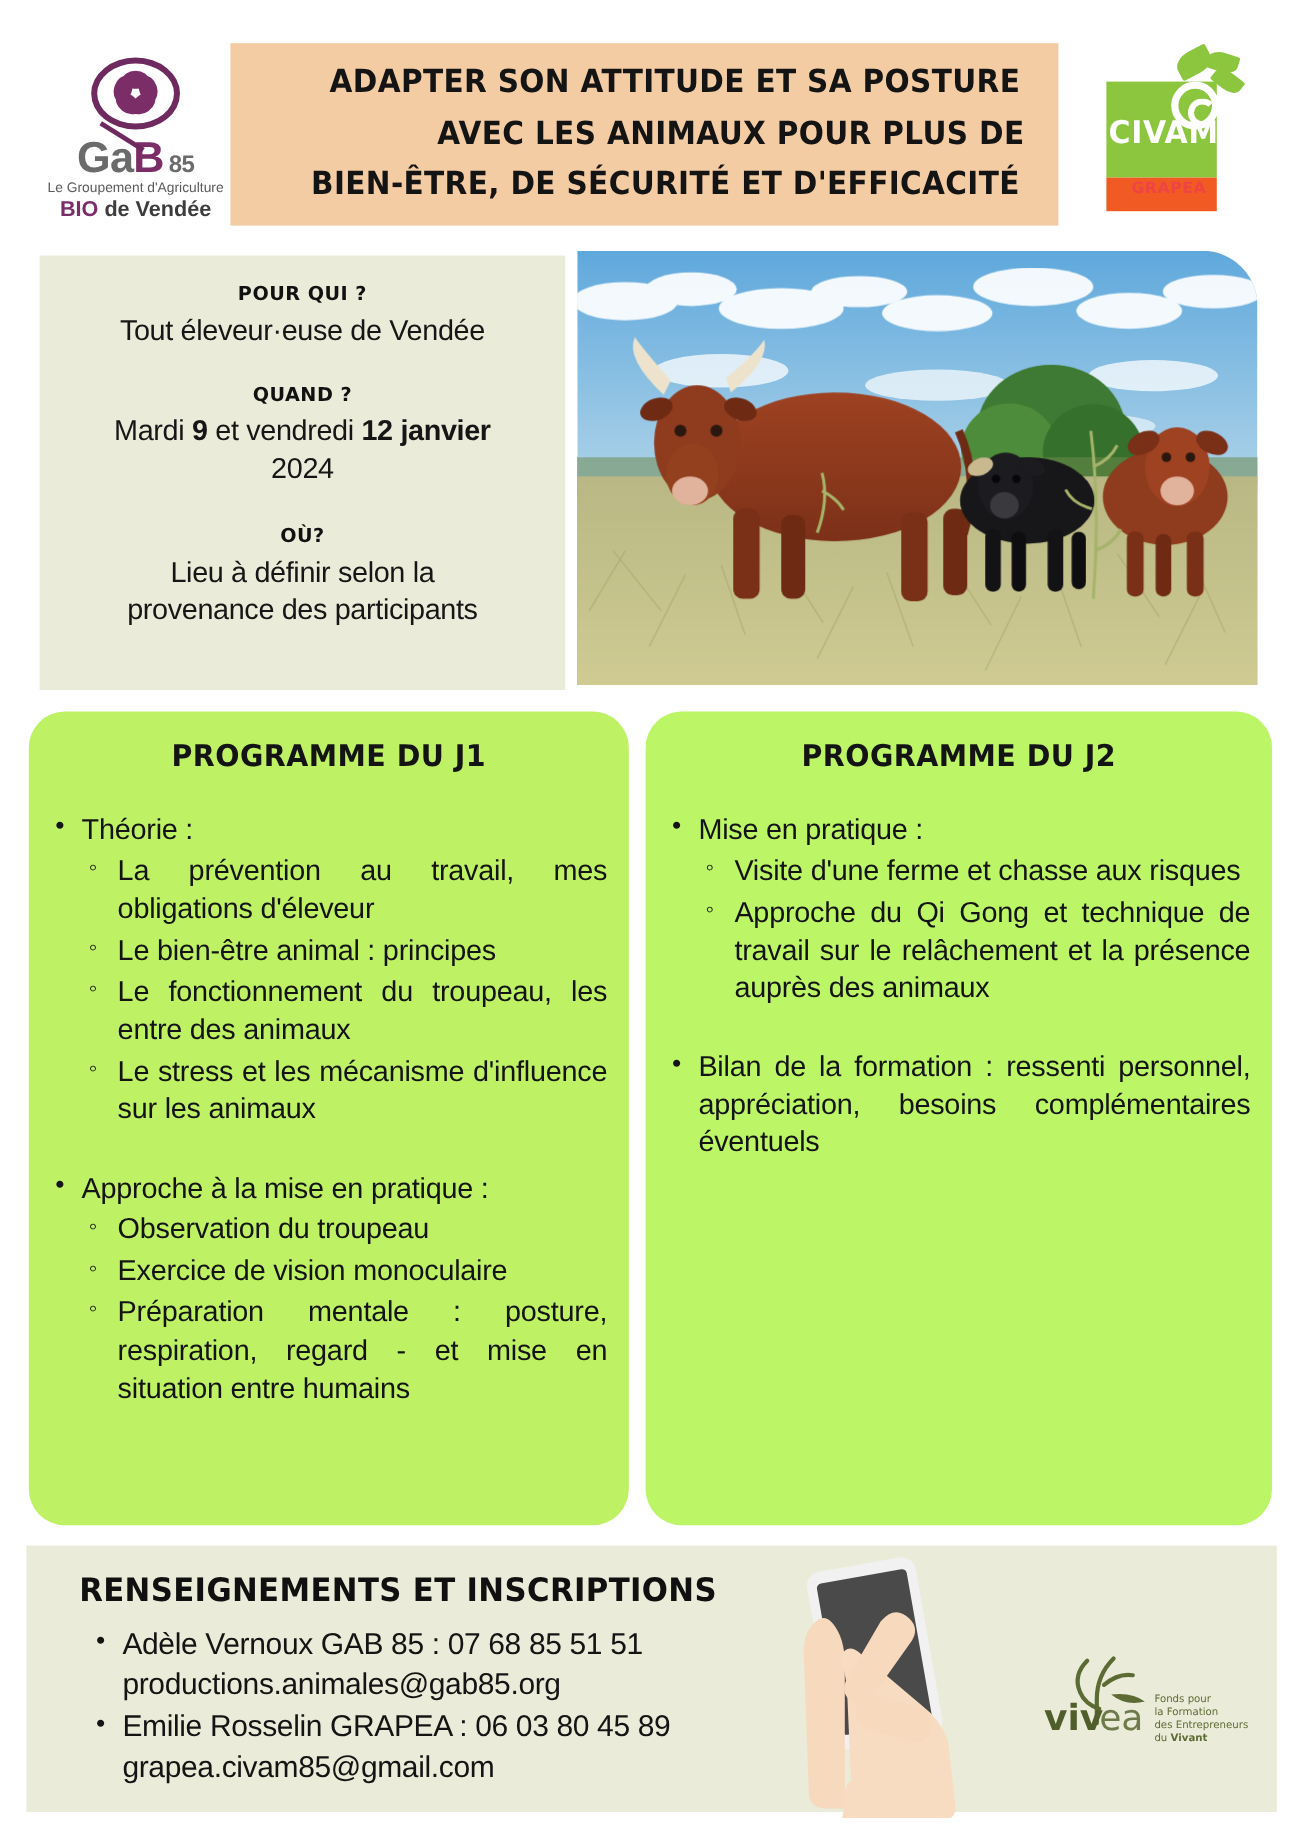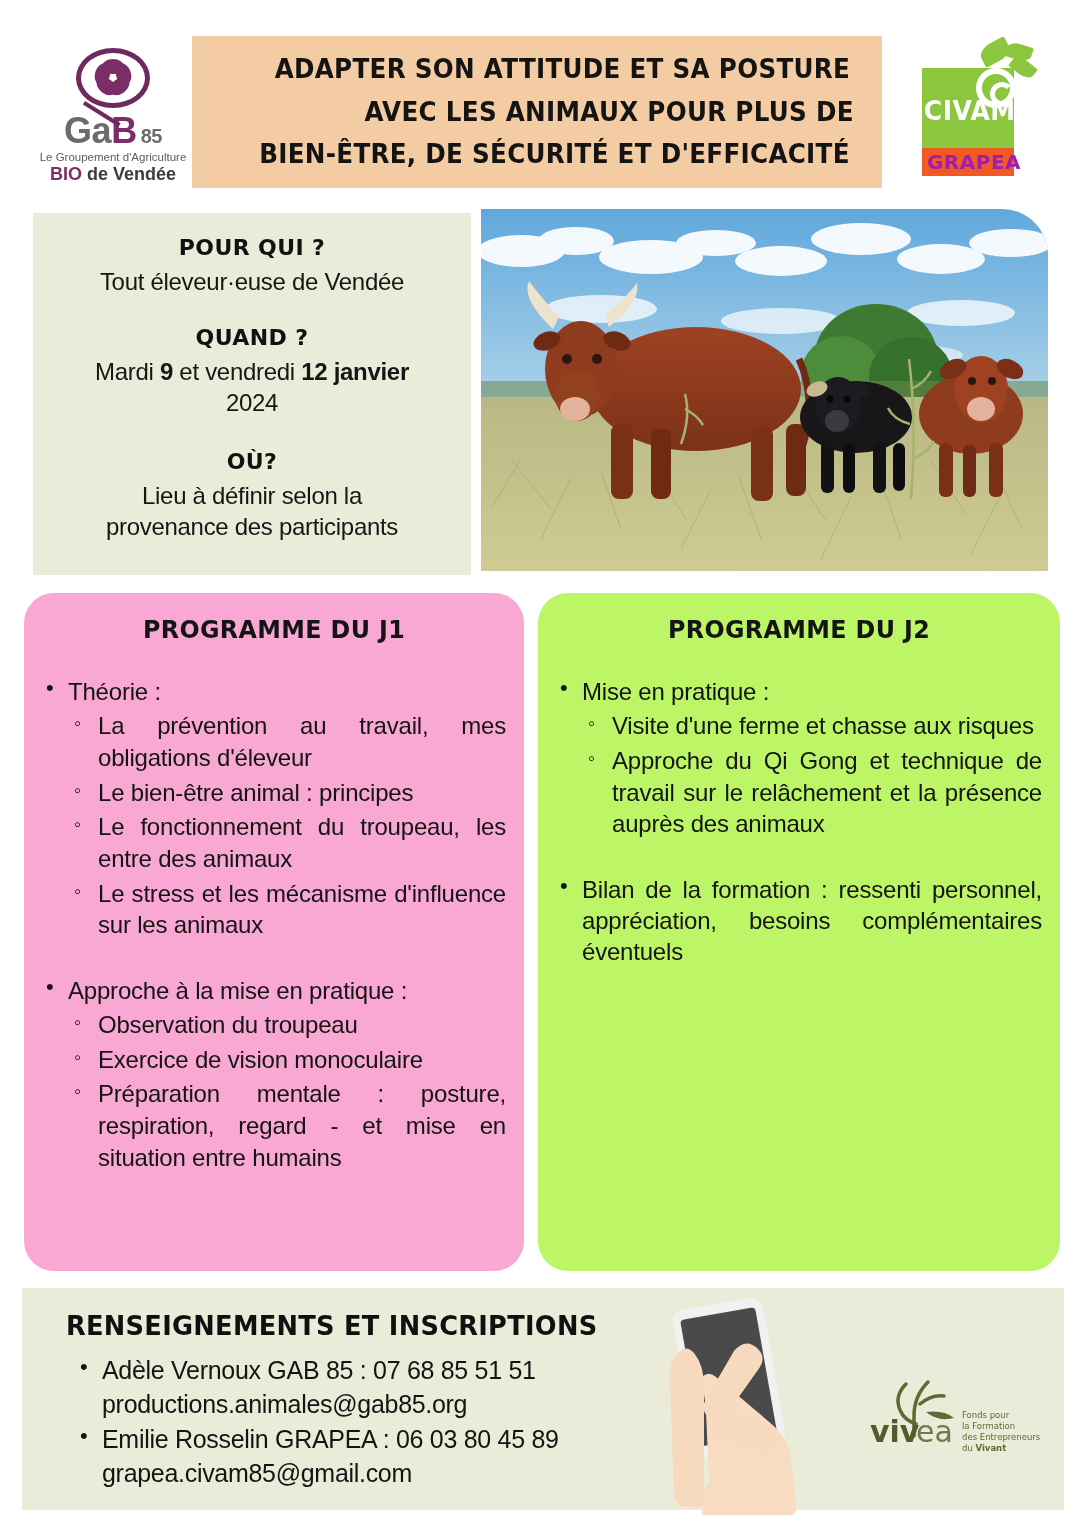--- a/index.html
+++ b/index.html
@@ -85,23 +85,23 @@
   }
   .civam-name {
     position: absolute; left: 0; top: 56px; width: 92px;
     text-align: center; color: #ffffff;
     font-family: "DejaVu Sans", sans-serif;
     font-weight: bold; font-size: 26px; letter-spacing: 0.5px;
     transform: scaleX(0.96);
   }
   .civam-sub {
     position: absolute; left: 0; top: 110px; width: 104px;
-    text-align: center; color: #a21caf;
-    font-family: "DejaVu Sans", sans-serif;
-    font-weight: bold; font-size: 20px; letter-spacing: 0.5px;
+    text-align: center; color: #ef4444;
+    font-family: "DejaVu Sans", sans-serif;
+    font-weight: bold; font-size: 13px; letter-spacing: 0.5px;
   }
   .civam-swirl {
     position: absolute; left: 54px; top: 28px;
     width: 40px; height: 40px; border-radius: 50%;
     border: 6px solid #ffffff;
   }
   .civam-swirl:after {
     content: ""; position: absolute; left: 8px; top: 8px;
     width: 14px; height: 14px; border-radius: 50%;
     border: 5px solid #ffffff; border-right-color: transparent;
@@ -117,21 +117,21 @@
   
   .info-panel {
     position: absolute; left: 33px; top: 213px;
     width: 438px; height: 362px;
     background: #EBEBD9;
     padding: 16px 14px 10px 14px;
     text-align: center;
   }
   .info-head {
     font-family: "DejaVu Sans", sans-serif;
-    font-weight: bold; font-size: 22px; color: #111;
+    font-weight: bold; font-size: 16px; color: #111;
     letter-spacing: 0.4px; margin-top: 6px;
   }
   .info-body {
     font-size: 24px; color: #161616;
     line-height: 1.30; margin-top: 6px;
     font-family: "Liberation Sans", sans-serif;
     letter-spacing: -0.3px;
   }
   .info-body b { font-weight: bold; }
   .sp-1 { height: 22px; }
@@ -145,21 +145,21 @@
     overflow: hidden;
   }
   .photo svg { display: block; width: 100%; height: 100%; }
 
   
   .prog {
     position: absolute; top: 593px;
     height: 678px; border-radius: 30px;
     padding: 22px 18px 10px 18px;
   }
-  .prog.j1 { left: 24px;  width: 500px; background: #f9a8d4; }
+  .prog.j1 { left: 24px;  width: 500px; background: #bef264; }
   .prog.j2 { left: 538px; width: 522px; background: #BCF566; }
   .prog-title {
     font-family: "DejaVu Sans", sans-serif;
     font-weight: bold; font-size: 25px; color: #141414;
     text-align: center; letter-spacing: 0.4px;
     margin-bottom: 22px;
     transform: scaleX(0.95);
   }
   ul.lvl1 { list-style: none; margin-top: 32px; }
   ul.lvl1 > li {

